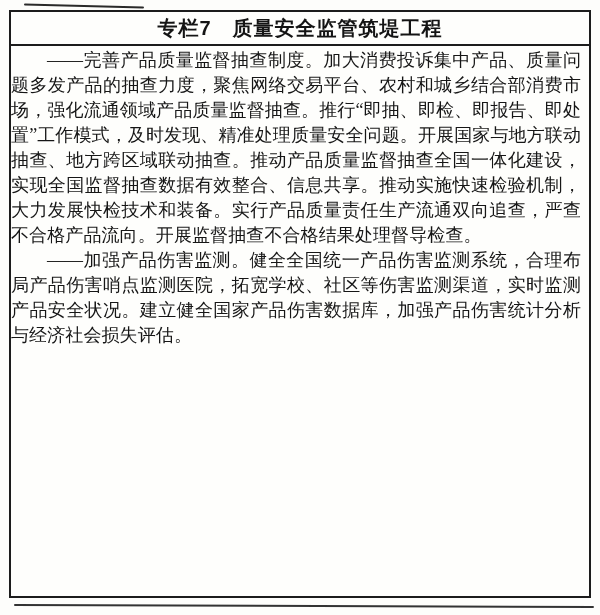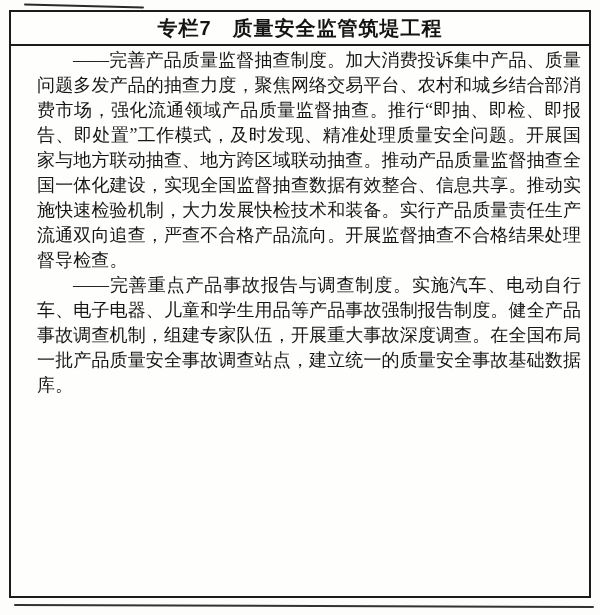--- a/index.html
+++ b/index.html
@@ -38,21 +38,21 @@
   .panel-title {
     font-family: "Liberation Sans", "DejaVu Sans", sans-serif;
     font-weight: 700;
     font-size: 20px;
     letter-spacing: 1px;
     color: #141414;
     white-space: nowrap;
   }
   .panel-body {
     box-sizing: border-box;
-    padding: 2px 8px 0 26px;
+    padding: 2px 8px 0 0;
     font-family: "Liberation Serif", "DejaVu Serif", serif;
     font-size: 18px;
     line-height: 25px;
     letter-spacing: 0.1px;
     text-align: justify;
     color: #161616;
   }
   .panel-body p {
     margin: 0;
     text-indent: 2em;
@@ -88,20 +88,20 @@
   <div class="top-scan-line"></div>
 
   <div class="panel">
 
     <div class="panel-header">
       <span class="panel-title">专栏7　质量安全监管筑堤工程</span>
     </div>
 
     <div class="panel-body">
       <p>——完善产品质量监督抽查制度。加大消费投诉集中产品、质量问题多发产品的抽查力度，聚焦网络交易平台、农村和城乡结合部消费市场，强化流通领域产品质量监督抽查。推行“即抽、即检、即报告、即处置”工作模式，及时发现、精准处理质量安全问题。开展国家与地方联动抽查、地方跨区域联动抽查。推动产品质量监督抽查全国一体化建设，实现全国监督抽查数据有效整合、信息共享。推动实施快速检验机制，大力发展快检技术和装备。实行产品质量责任生产流通双向追查，严查不合格产品流向。开展监督抽查不合格结果处理督导检查。</p>
-      <p>——完善重点产品事故报告与调查制度。实施汽车、电动自行车、电子电器、儿童和学生用品等产品事故强制报告制度。健全产品事故调查机制，组建专家队伍，开展重大事故深度调查。在全国布局一批产品质量安全事故调查站点，建立统一的质量安全事故基础数据库。</p>
+      <p>——加强产品伤害监测。健全全国统一产品伤害监测系统，合理布局产品伤害哨点监测医院，拓宽学校、社区等伤害监测渠道，实时监测产品安全状况。建立健全国家产品伤害数据库，加强产品伤害统计分析与经济社会损失评估。</p>
     </div>
 
   </div>
 
   <div class="bottom-scan-line"></div>
 
 </div>
 
 </body></html>

